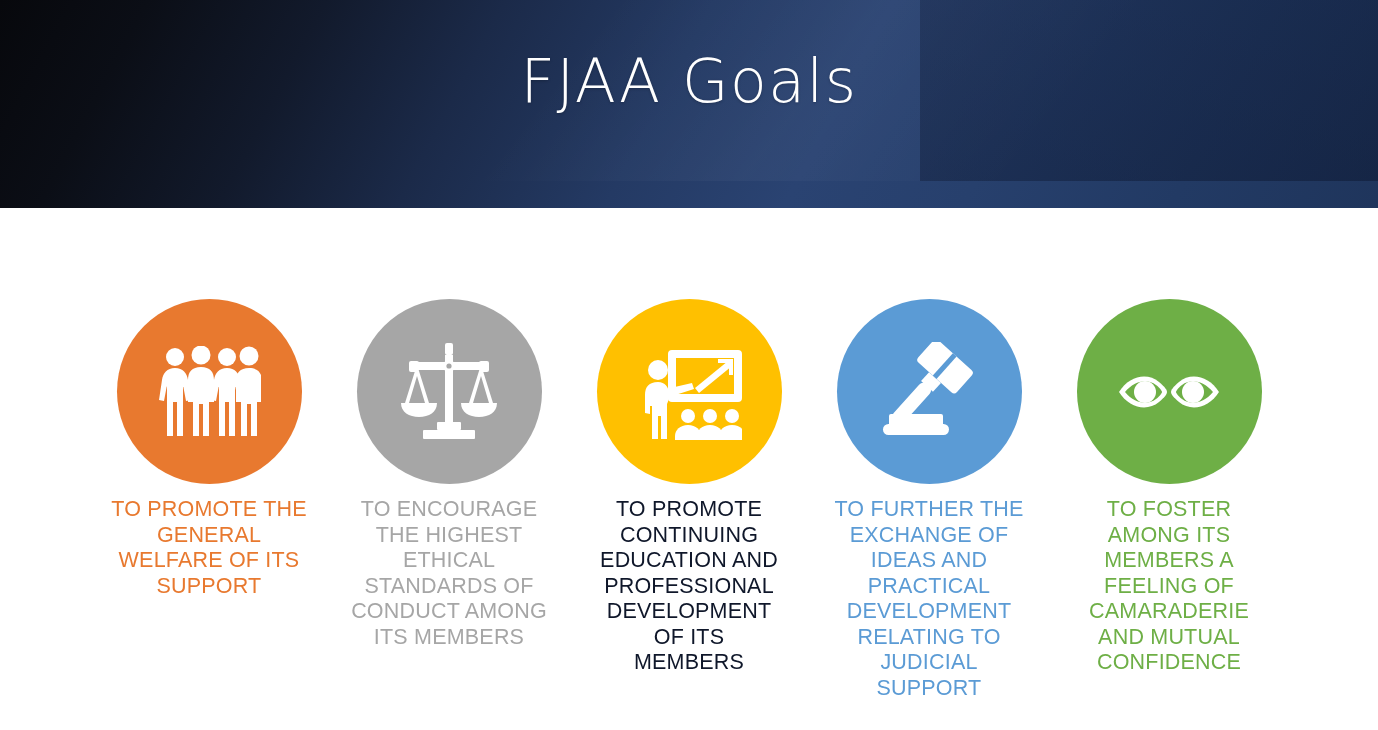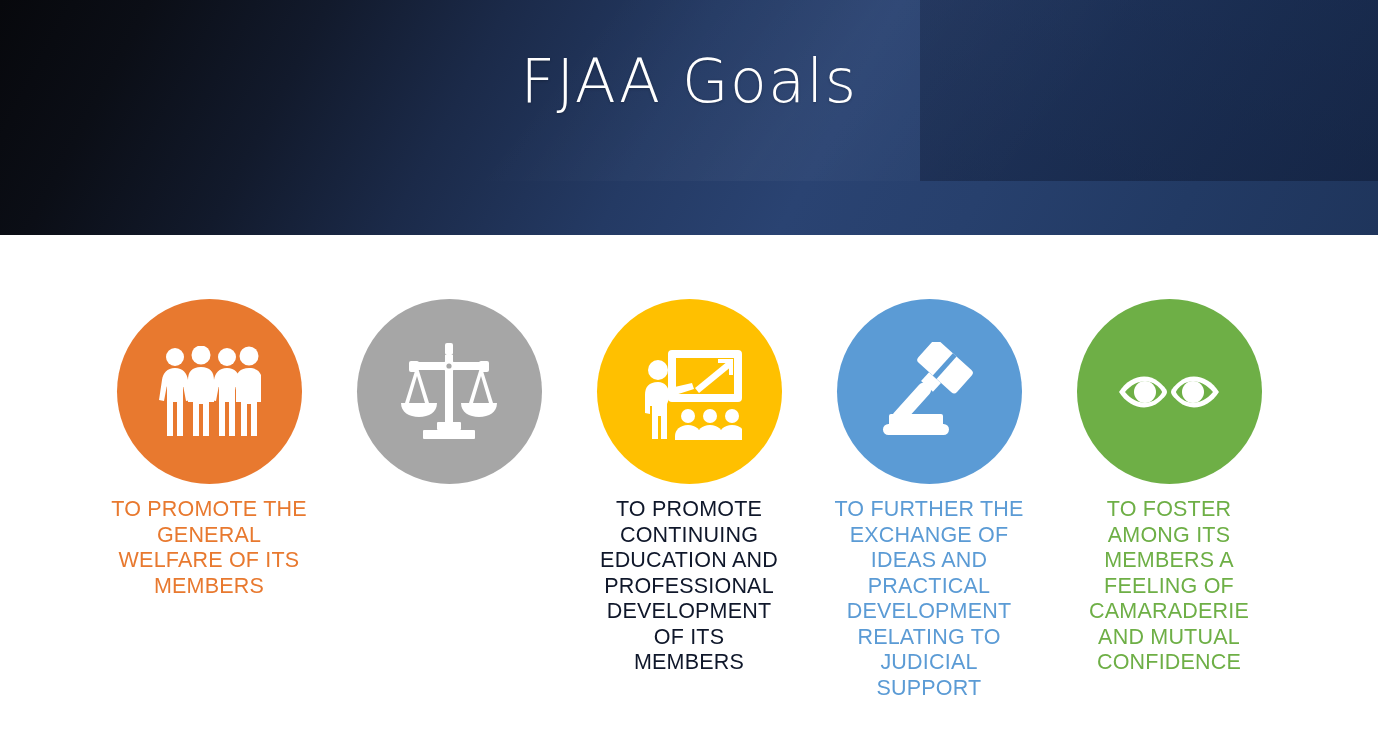--- a/index.html
+++ b/index.html
@@ -14,21 +14,21 @@
     font-family: "Liberation Sans", sans-serif;
     position: relative;
   }
 
   
   .banner {
     position: absolute;
     left: 0;
     top: 0;
     width: 1378px;
-    height: 235px;
+    height: 208px;
     overflow: hidden;
     background:
       linear-gradient(118deg,
         #07080c 0%,
         #0b0e16 10%,
         #121a2c 22%,
         #1b2a49 34%,
         #243a64 48%,
         #2a4372 60%,
         #27406d 72%,
@@ -141,21 +141,21 @@
           <circle cx="70" cy="11" r="9"></circle>
           <path d="M70 22c-8 0-12 5-13 12l-3 20 5 1 3-16v51h6V56h4v34h6V39l3 16 5-1-3-20c-1-7-5-12-13-12z"></path>
 
           <circle cx="92" cy="10" r="9.5"></circle>
           <path d="M92 22c-9 0-13 5-13 13v21h5v34h6V58h4v32h6V56h5V35c0-8-4-13-13-13z"></path>
 
           <rect x="8" y="34" width="88" height="7" rx="3.5"></rect>
         </svg>
       </span>
     </div>
-    <div class="goal-caption" style="color:#E8792F">TO PROMOTE THE GENERAL WELFARE OF ITS MEMBERS</div>
+    <div class="goal-caption" style="color:#E8792F">TO PROMOTE THE GENERAL WELFARE OF ITS SUPPORT</div>
   </div>
 
   <div class="goal">
     <div class="goal-circle" style="background:#A6A6A6">
       <span>
         <svg width="100" height="100" viewBox="0 0 100 100" fill="#ffffff">
 
           <rect x="46" y="1" width="8" height="12" rx="2"></rect>
 
           <rect x="46" y="13" width="8" height="72"></rect>
@@ -174,20 +174,21 @@
 
           <path d="M2 61h36c0 9-8 14-18 14S2 70 2 61z"></path>
 
           <path d="M62 61h36c0 9-8 14-18 14s-18-5-18-14z"></path>
 
           <rect x="38" y="80" width="24" height="8" rx="1"></rect>
           <rect x="24" y="88" width="52" height="9" rx="1"></rect>
         </svg>
       </span>
     </div>
+    <div class="goal-caption" style="color:#A6A6A6">TO ENCOURAGE THE HIGHEST ETHICAL STANDARDS OF CONDUCT AMONG ITS MEMBERS</div>
   </div>
 
   <div class="goal">
     <div class="goal-circle" style="background:#FFC000">
       <span>
         <svg width="106" height="96" viewBox="0 0 106 96" fill="#ffffff">
 
           <path d="M36 6h66a4 4 0 0 1 4 4v44a4 4 0 0 1-4 4H36a4 4 0 0 1-4-4V10a4 4 0 0 1 4-4zm4 8v36h58V14H40z"></path>
 
           <path d="M92 17L59 44l4 5 33-27z"></path>

